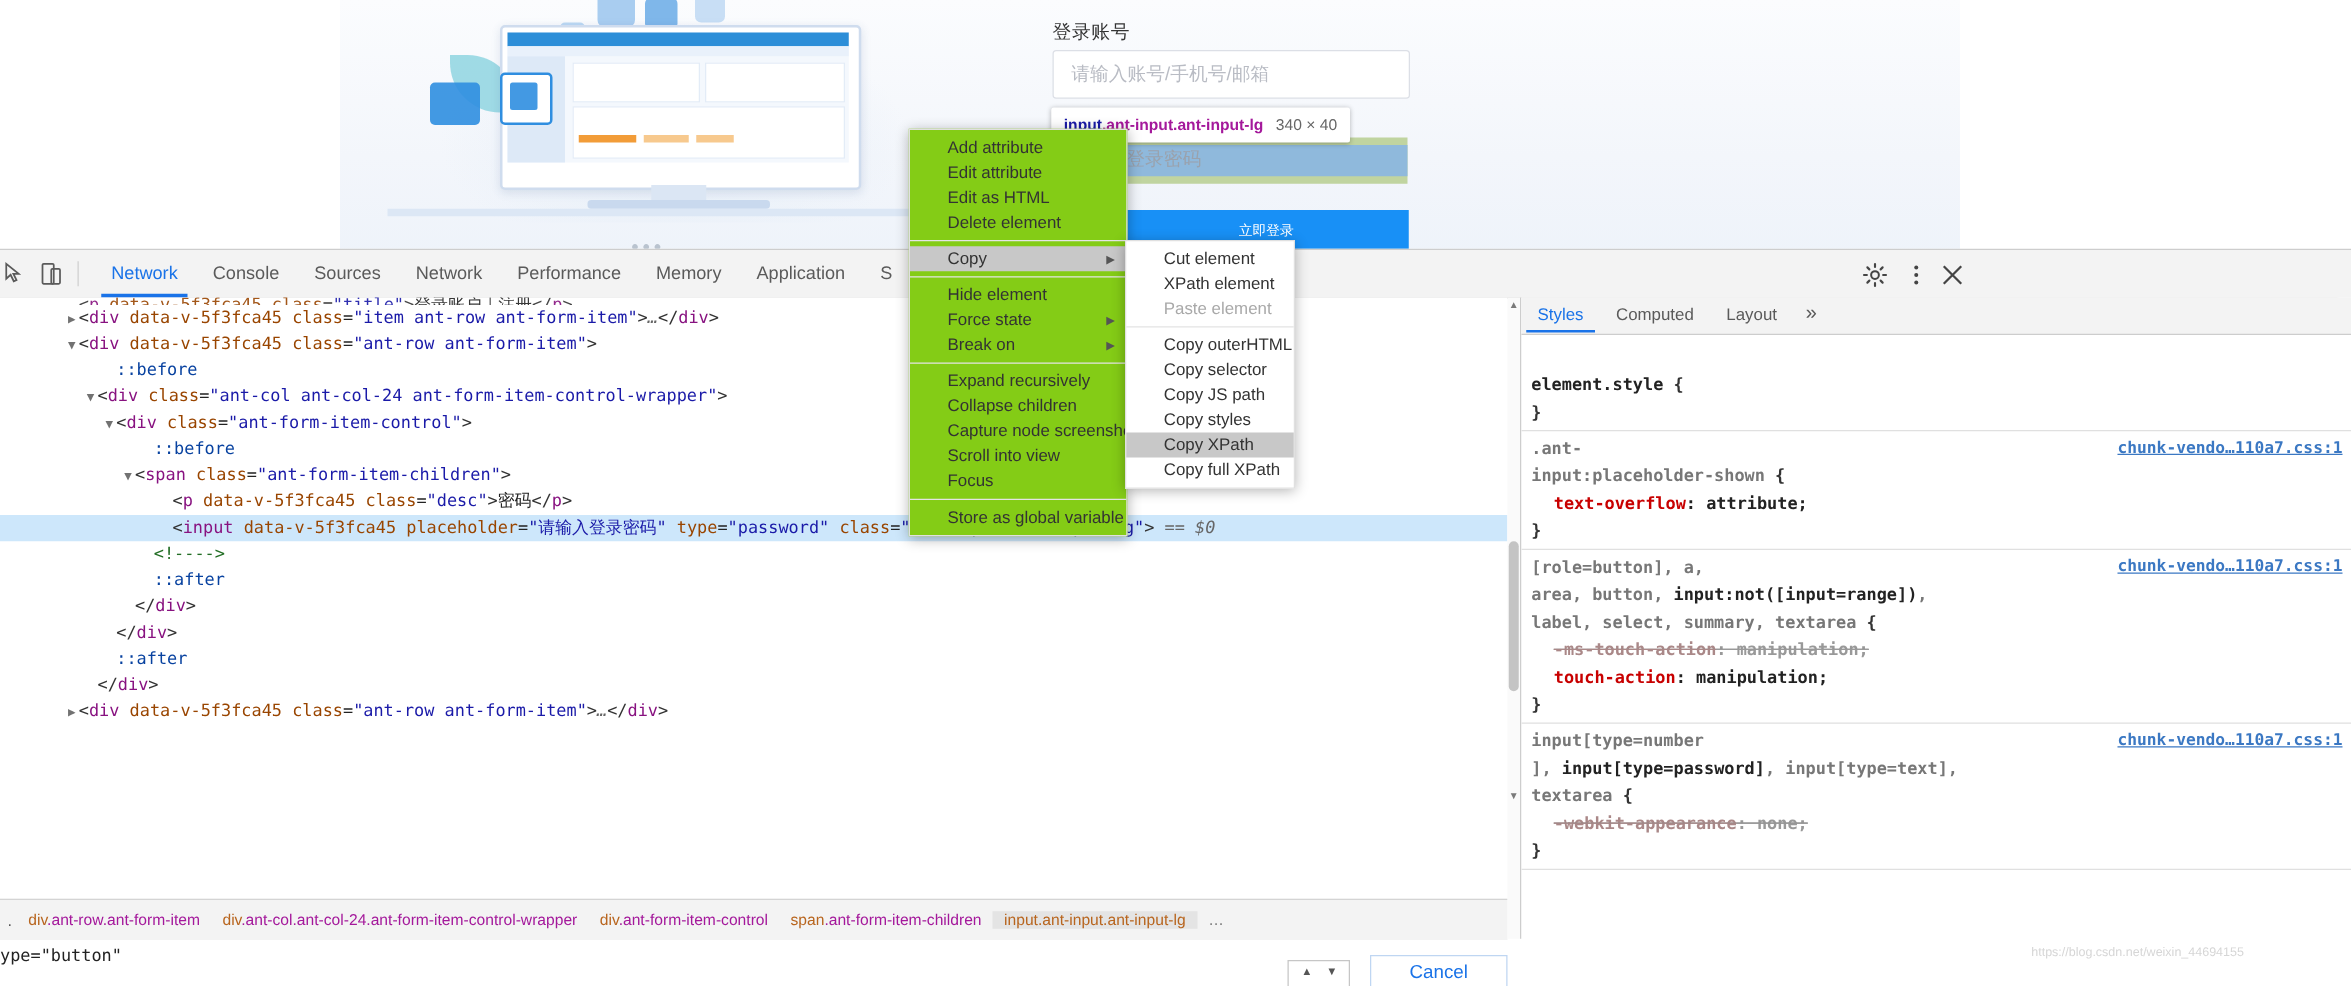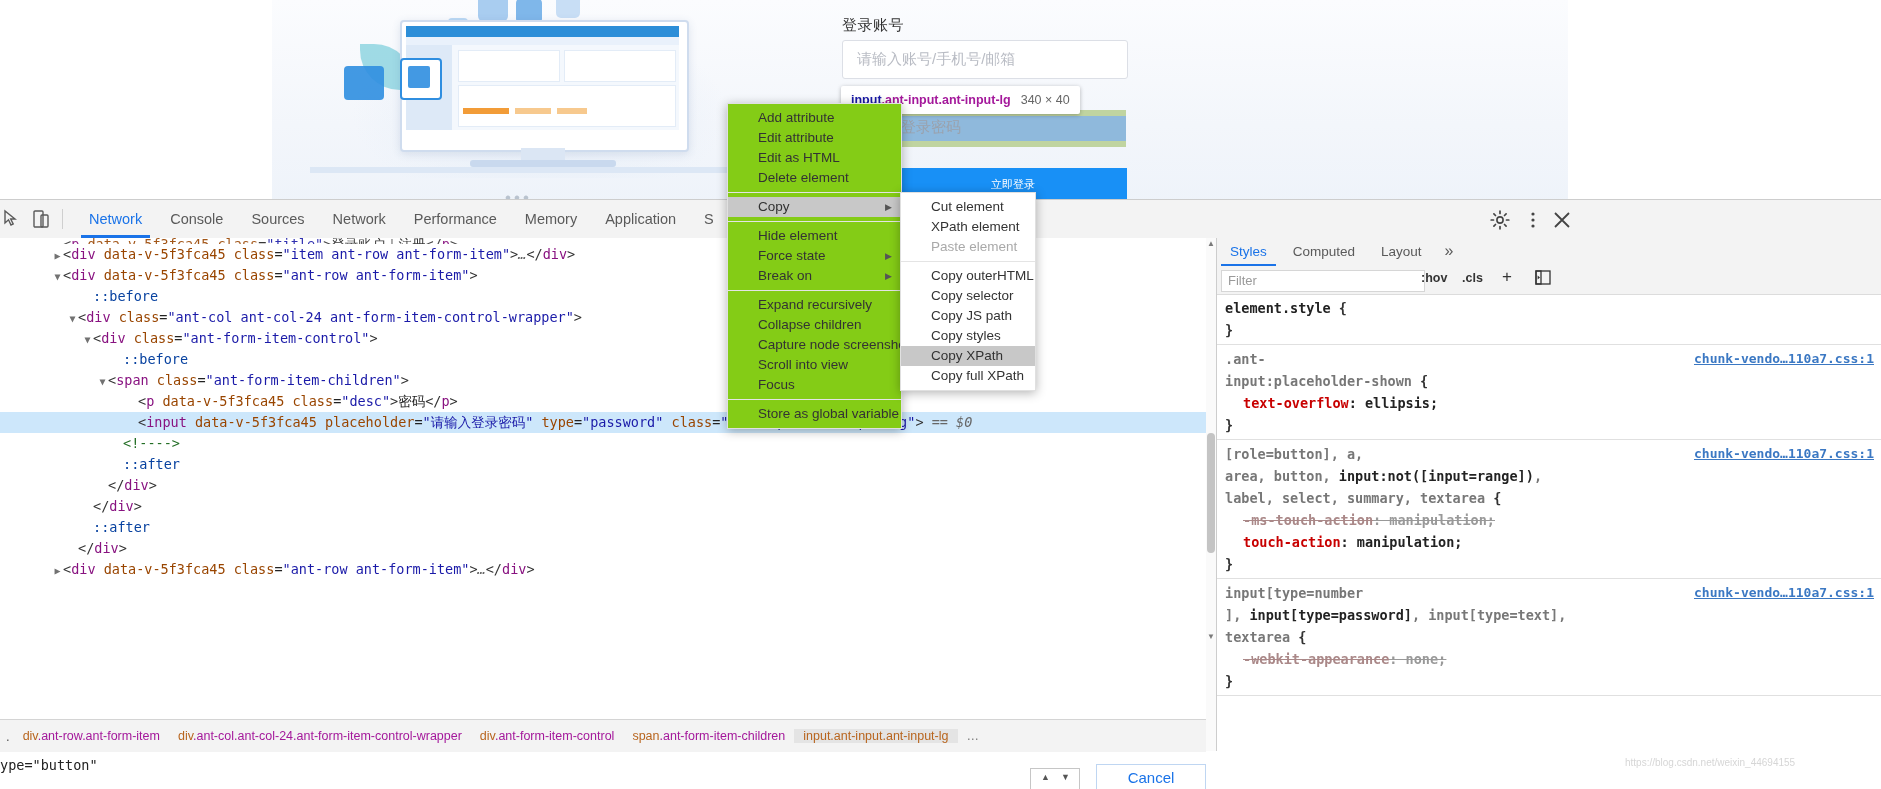--- a/index.html
+++ b/index.html
@@ -298,42 +298,29 @@
     <div class="sc-arrow" style="top:393px">▼</div>
   </div>
 
   <div id="styles-pane">
     <div id="sp-tabs">
         <div class="sp-tab active">Styles</div>
         <div class="sp-tab">Computed</div>
         <div class="sp-tab">Layout</div>
         <div class="sp-more">»</div>
       </div>
-    <div id="sp-filterbar">
-      <div id="sp-filter">Filter</div>
-      <div class="sp-act" id="act-hov">:hov</div>
-      <div class="sp-act" id="act-cls">.cls</div>
-      <div class="sp-act" id="act-plus">+</div>
-      <div class="sp-act" id="act-box">
-        <svg width="16" height="15" viewBox="0 0 16 15">
-            <rect x="1" y="1" width="14" height="13" fill="none" stroke="#333" stroke-width="1.3"></rect>
-            <rect x="1" y="1" width="5" height="13" fill="none" stroke="#333" stroke-width="1.3"></rect>
-            <path d="M5 7.5 L2.6 5.4 L2.6 9.6 Z" fill="#333"></path>
-          </svg>
-      </div>
-    </div>
     <div id="sp-body">
         <div class="rule">
           <div><span class="sel-strong">element.style</span> {</div>
           <div>}</div>
         </div>
         <div class="rule">
           <span class="src">chunk-vendo…110a7.css:1</span>
           <div><span class="sel-txt">.ant-<br>input:placeholder-shown</span> {</div>
-          <div><span class="prop">text-overflow</span><span class="val">: ellipsis;</span></div>
+          <div><span class="prop">text-overflow</span><span class="val">: attribute;</span></div>
           <div>}</div>
         </div>
         <div class="rule">
           <span class="src">chunk-vendo…110a7.css:1</span>
           <div><span class="sel-txt">[role=button], a,<br>area, button, </span><span class="sel-strong">input:not([input=range])</span><span class="sel-txt">,<br>label, select, summary, textarea</span> {</div>
           <div class="strike"><span class="prop" style="color:#a88;text-decoration:line-through">-ms-touch-action</span><span class="val" style="color:#999;text-decoration:line-through">: manipulation;</span></div>
           <div><span class="prop">touch-action</span><span class="val">: manipulation;</span></div>
           <div>}</div>
         </div>
         <div class="rule">

